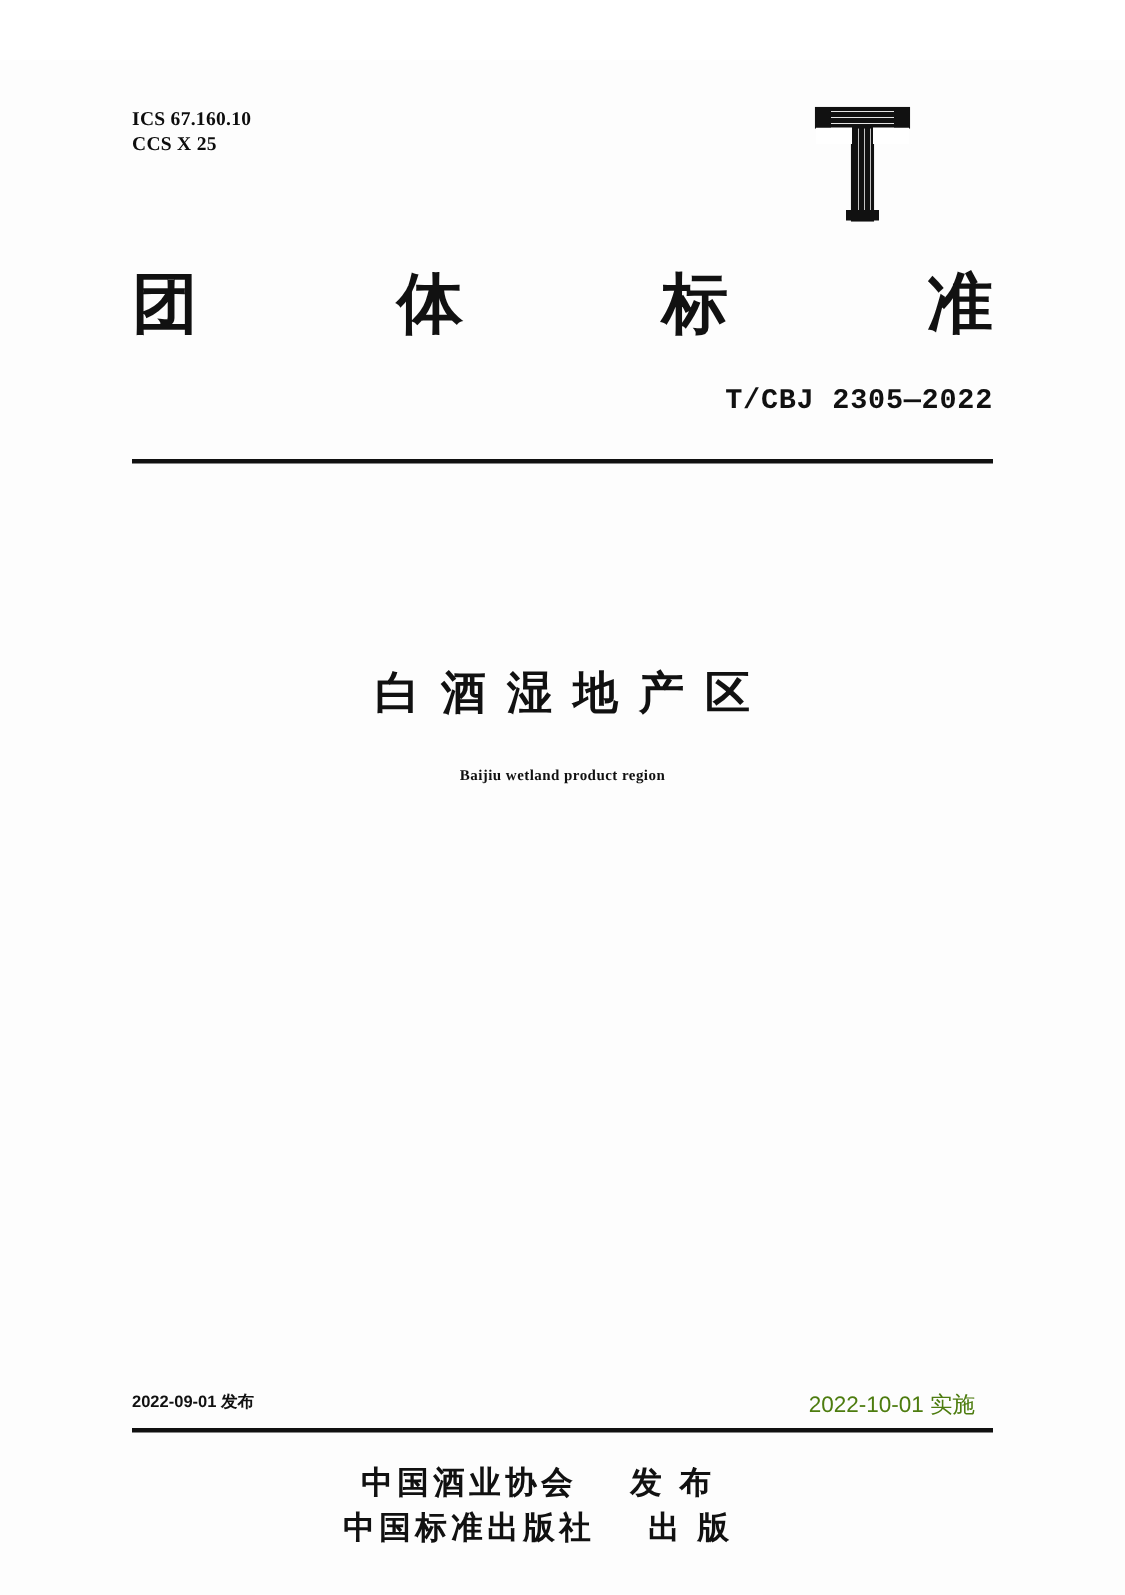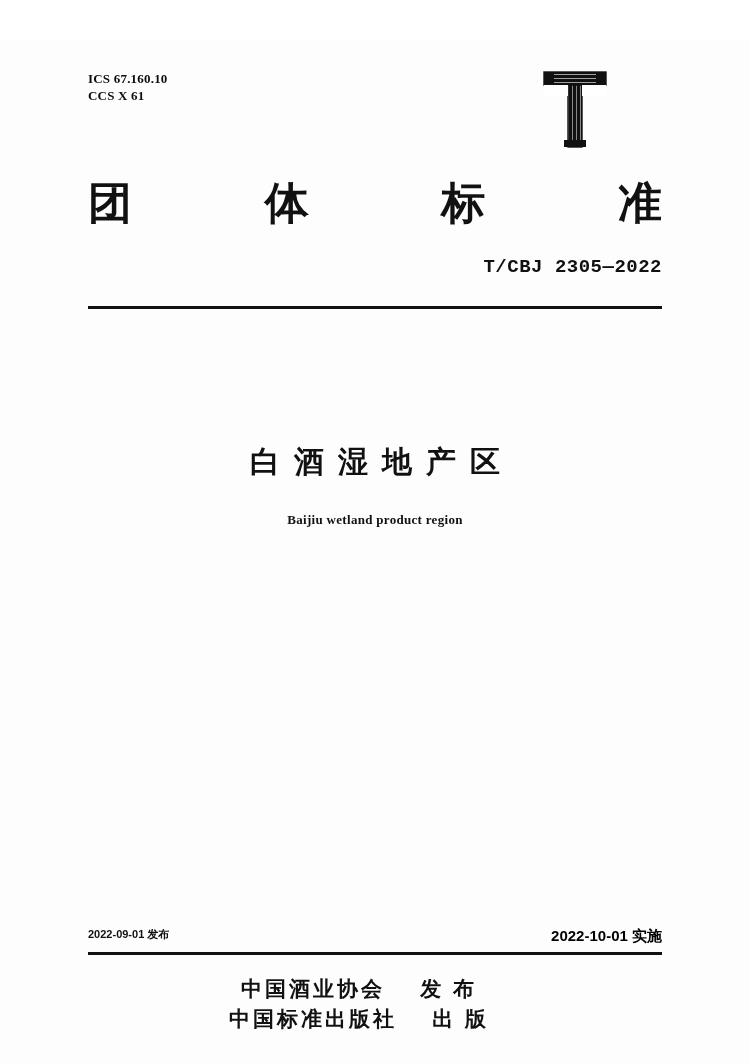--- a/index.html
+++ b/index.html
@@ -101,21 +101,21 @@
     text-indent: 14px;
     color: #111111;
   }
   .doc-title-en {
     position: absolute;
     left: 0;
     top: 472px;
     width: 750px;
     text-align: center;
     font-family: "Liberation Serif", serif;
-    font-size: 13px;
+    font-size: 10px;
     font-weight: bold;
     letter-spacing: 0.3px;
     color: #111111;
   }
 
   
   .rule-bottom {
     position: absolute;
     left: 88px;
     top: 912px;
@@ -127,26 +127,26 @@
     position: absolute;
     left: 88px;
     top: 887px;
     font-family: "Liberation Sans", sans-serif;
     font-size: 11px;
     font-weight: bold;
     color: #111111;
   }
   .date-right {
     position: absolute;
-    right: 88px;
+    right: 100px;
     top: 887px;
     font-family: "Liberation Sans", sans-serif;
     font-size: 15px;
-    font-weight: bold;
-    color: #000000;
+    font-weight: normal;
+    color: #4d7c0f;
     text-align: right;
   }
 
   
   .publisher {
     position: absolute;
     left: 0;
     top: 934px;
     width: 718px;
     text-align: center;
@@ -158,21 +158,21 @@
   }
   .pub-line { display: block; white-space: pre; letter-spacing: 3px; }
 </style>
 </head>
 <body>
 
 <div class="page">
 
   <div class="ics-block">
     <div class="ics-line">ICS 67.160.10</div>
-    <div class="ics-line">CCS X 61</div>
+    <div class="ics-line">CCS X 25</div>
   </div>
 
   <div class="logo-wrap">
     <svg width="110" height="100" viewBox="0 0 110 100" xmlns="http://www.w3.org/2000/svg">
 
       <defs>
         <pattern id="hatch" width="4" height="4" patternUnits="userSpaceOnUse">
           <rect width="4" height="4" fill="#111111"></rect>
           <path d="M0,0 L0,4" stroke="#ffffff" stroke-width="1"></path>
         </pattern>

